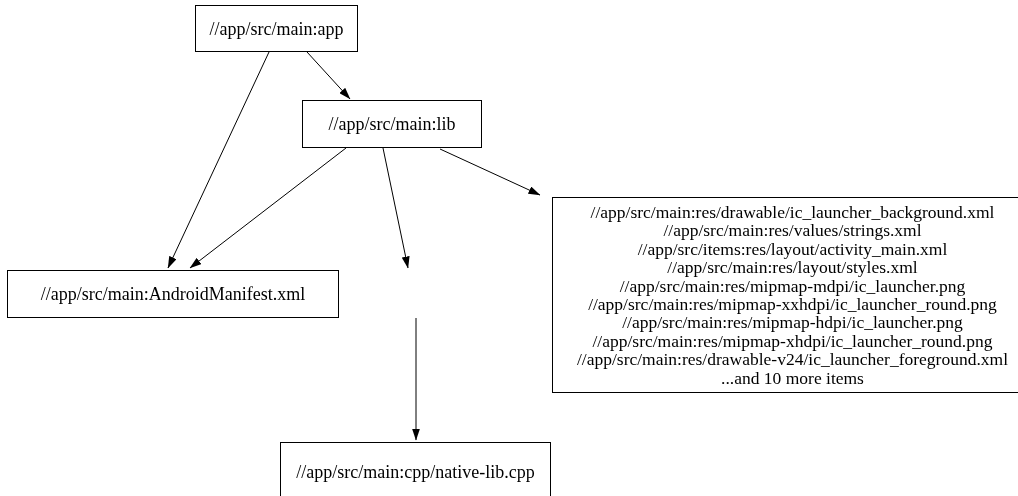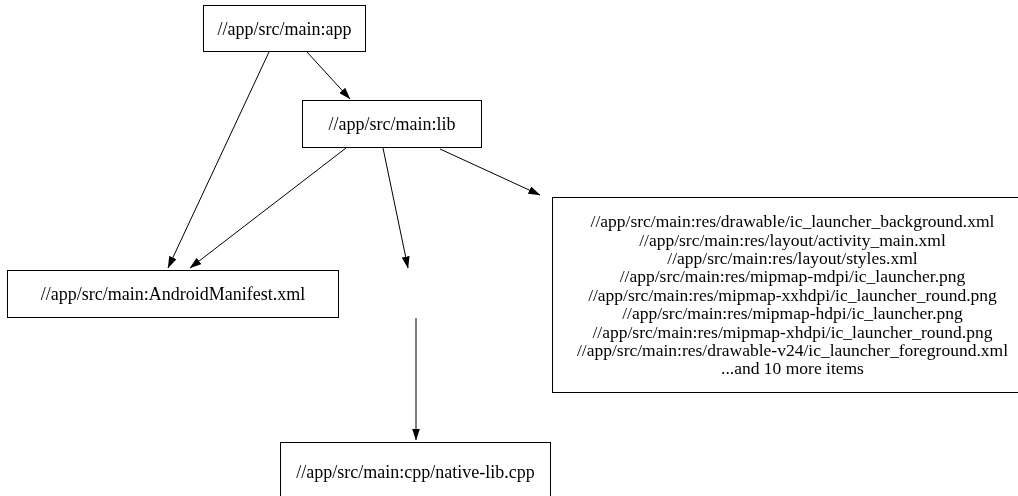--- a/index.html
+++ b/index.html
@@ -38,21 +38,21 @@
   }
   .node.multi {
     flex-direction: column;
     font-size: 17.5px;
     line-height: 18.4px;
     margin-left: 20px;
   }
   .node.multi .res-line {
     display: block;
   }
-  #node-app      { left: 203px; top: 5px;   width: 163px; height: 47px; }
+  #node-app      { left: 195px; top: 5px;   width: 163px; height: 47px; }
   #node-lib      { left: 302px; top: 100px; width: 180px; height: 48px; }
   #node-manifest { left: 7px;   top: 270px; width: 332px; height: 48px; }
   #node-jni      { left: 325px; top: 270px; width: 181px; height: 48px; }
   #node-res      { left: 532px; top: 197px; width: 481px; height: 196px; }
   #node-cpp      { left: 280px; top: 442px; width: 271px; height: 60px; }
 </style>
 </head>
 <body>
 
 <div class="canvas">
@@ -79,21 +79,22 @@
     <span>//app/src/main:lib</span>
   </div>
 
   <div id="node-manifest" class="node">
     <span>//app/src/main:AndroidManifest.xml</span>
   </div>
 
 
   <div id="node-res" class="node multi">
     <span class="res-line">//app/src/main:res/drawable/ic_launcher_background.xml</span>
-    <span class="res-line">//app/src/main:res/layout/activity_main.xml</span>
+    <span class="res-line">//app/src/main:res/values/strings.xml</span>
+    <span class="res-line">//app/src/items:res/layout/activity_main.xml</span>
     <span class="res-line">//app/src/main:res/layout/styles.xml</span>
     <span class="res-line">//app/src/main:res/mipmap-mdpi/ic_launcher.png</span>
     <span class="res-line">//app/src/main:res/mipmap-xxhdpi/ic_launcher_round.png</span>
     <span class="res-line">//app/src/main:res/mipmap-hdpi/ic_launcher.png</span>
     <span class="res-line">//app/src/main:res/mipmap-xhdpi/ic_launcher_round.png</span>
     <span class="res-line">//app/src/main:res/drawable-v24/ic_launcher_foreground.xml</span>
     <span class="res-line">...and 10 more items</span>
   </div>
 
   <div id="node-cpp" class="node">

